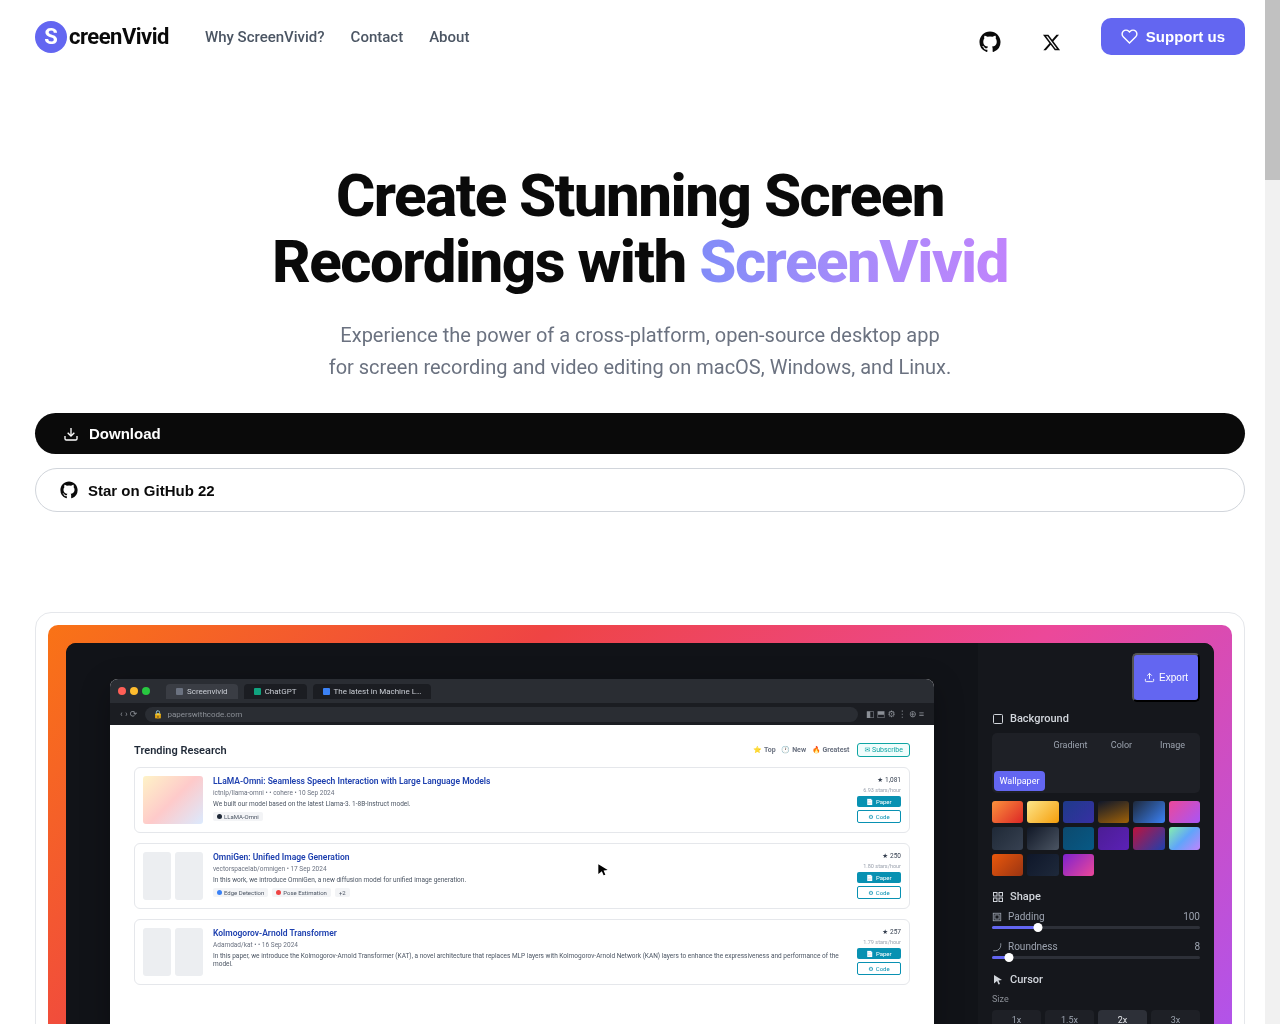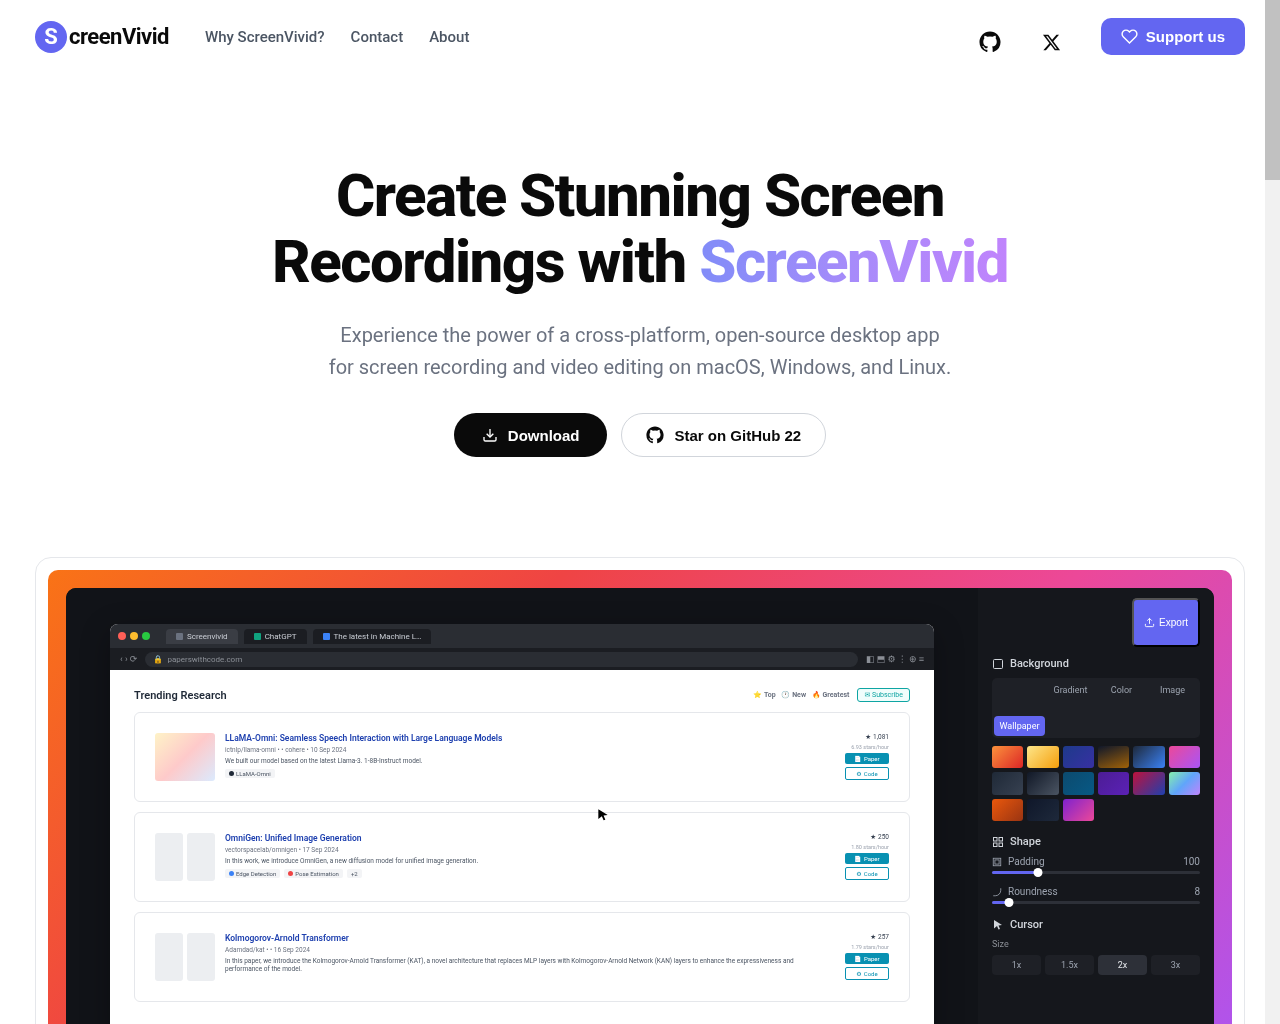--- a/index.html
+++ b/index.html
@@ -15,21 +15,21 @@
 .nav a { color: #4b5563; text-decoration: none; font-size: 15px; font-weight: 500; }
 .header-right { margin-left: auto; display: flex; align-items: flex-end; gap: 36px; }
 .icon-btn { width: 26px; height: 26px; display: flex; align-items: center; justify-content: center; color: #0a0a0a; }
 .support-btn { display: flex; align-items: center; gap: 8px; background: #6366f1; color: #fff; padding: 10px 20px; border-radius: 10px; font-weight: 600; font-size: 15px; border: none; }
 
 
 .hero { text-align: center; padding: 90px 0 40px; }
 .hero h1 { font-size: 60px; font-weight: 800; line-height: 1.1; letter-spacing: -1.5px; }
 .hero h1 .accent { background: linear-gradient(90deg, #818cf8, #a78bfa, #c084fc); -webkit-background-clip: text; background-clip: text; color: transparent; }
 .hero-sub { color: #6b7280; font-size: 20px; line-height: 1.6; margin-top: 24px; }
-.hero-ctas { display: flex; justify-content: center; gap: 14px; margin-top: 30px; }
+.hero-ctas { display: flex; justify-content: center; gap: 14px; margin-top: 30px; flex-direction: column; }
 .btn-primary { display: flex; align-items: center; gap: 10px; background: #0a0a0a; color: #fff; padding: 12px 28px; border-radius: 999px; font-weight: 600; font-size: 15px; border: none; }
 .btn-outline { display: flex; align-items: center; gap: 10px; background: #fff; color: #0a0a0a; padding: 12px 24px; border-radius: 999px; font-weight: 600; font-size: 15px; border: 1px solid #d1d5db; }
 
 
 .shot-wrap { border: 1px solid #e5e7eb; border-radius: 16px; padding: 12px; margin-top: 60px; margin-bottom: 40px; }
 .shot-bg { border-radius: 10px; background: linear-gradient(135deg, #f97316 0%, #ef4444 30%, #ec4899 60%, #a855f7 100%); padding: 18px; }
 .app { background: #111318; border-radius: 10px; overflow: hidden; color: #e5e7eb; font-size: 11px; }
 .app-body { display: flex; }
 
 
@@ -41,21 +41,21 @@
 .br-tab { background: #1b1d22; color: #c9cdd4; font-size: 8px; padding: 3px 10px; border-radius: 4px 4px 0 0; margin-right: 2px; display:flex; align-items:center; gap:4px;}
 .br-tab.active { background: #3a3d44; }
 .tab-favicon { width:7px; height:7px; border-radius:1px; background:#6b7280;}
 .br-addr { background: #1b1d22; height: 22px; display: flex; align-items: center; padding: 0 10px; gap: 8px; }
 .addr-icons { display:flex; gap:6px; color:#8b8f96; font-size:9px;}
 .addr-field { flex:1; background: #2a2d33; color: #8b8f96; font-size: 8px; padding: 3px 8px; border-radius: 10px; display:flex; align-items:center; gap:4px;}
 .br-content { background: #fff; color: #1f2937; padding: 18px 24px 24px; min-height: 310px; }
 .trending { display: flex; align-items: center; justify-content: space-between; margin-bottom: 10px; }
 .trending h3 { font-size: 11px; font-weight: 600; }
 .subscribe { font-size: 7px; color: #0ea5a3; border: 1px solid #0ea5a3; padding: 2px 6px; border-radius: 3px; background:#f0fdfc;}
-.paper { border: 1px solid #e5e7eb; border-radius: 6px; padding: 20px; margin-bottom: 10px; display: flex; gap: 10px; }
+.paper { border: 1px solid #e5e7eb; border-radius: 6px; padding: 8px; margin-bottom: 10px; display: flex; gap: 10px; }
 .paper-thumb { width: 60px; height: 48px; background: linear-gradient(135deg,#fef3c7,#fecaca,#dbeafe); border-radius: 3px; flex-shrink: 0; }
 .paper-thumb.gray { background: #eceef1; }
 .paper-thumb.gray2 { background: #eceef1; }
 .thumb-pair { display:flex; gap:4px; }
 .thumb-pair .paper-thumb { width:28px; height:48px;}
 .paper-main { flex: 1; min-width:0;}
 .paper-title { font-size: 8.5px; font-weight: 600; color: #1e40af; margin-bottom: 3px; }
 .paper-meta { font-size: 6.5px; color: #6b7280; margin-bottom: 3px; }
 .paper-desc { font-size: 6.5px; color: #4b5563; }
 .paper-tags { display:flex; gap:4px; margin-top:4px; align-items:center;}

